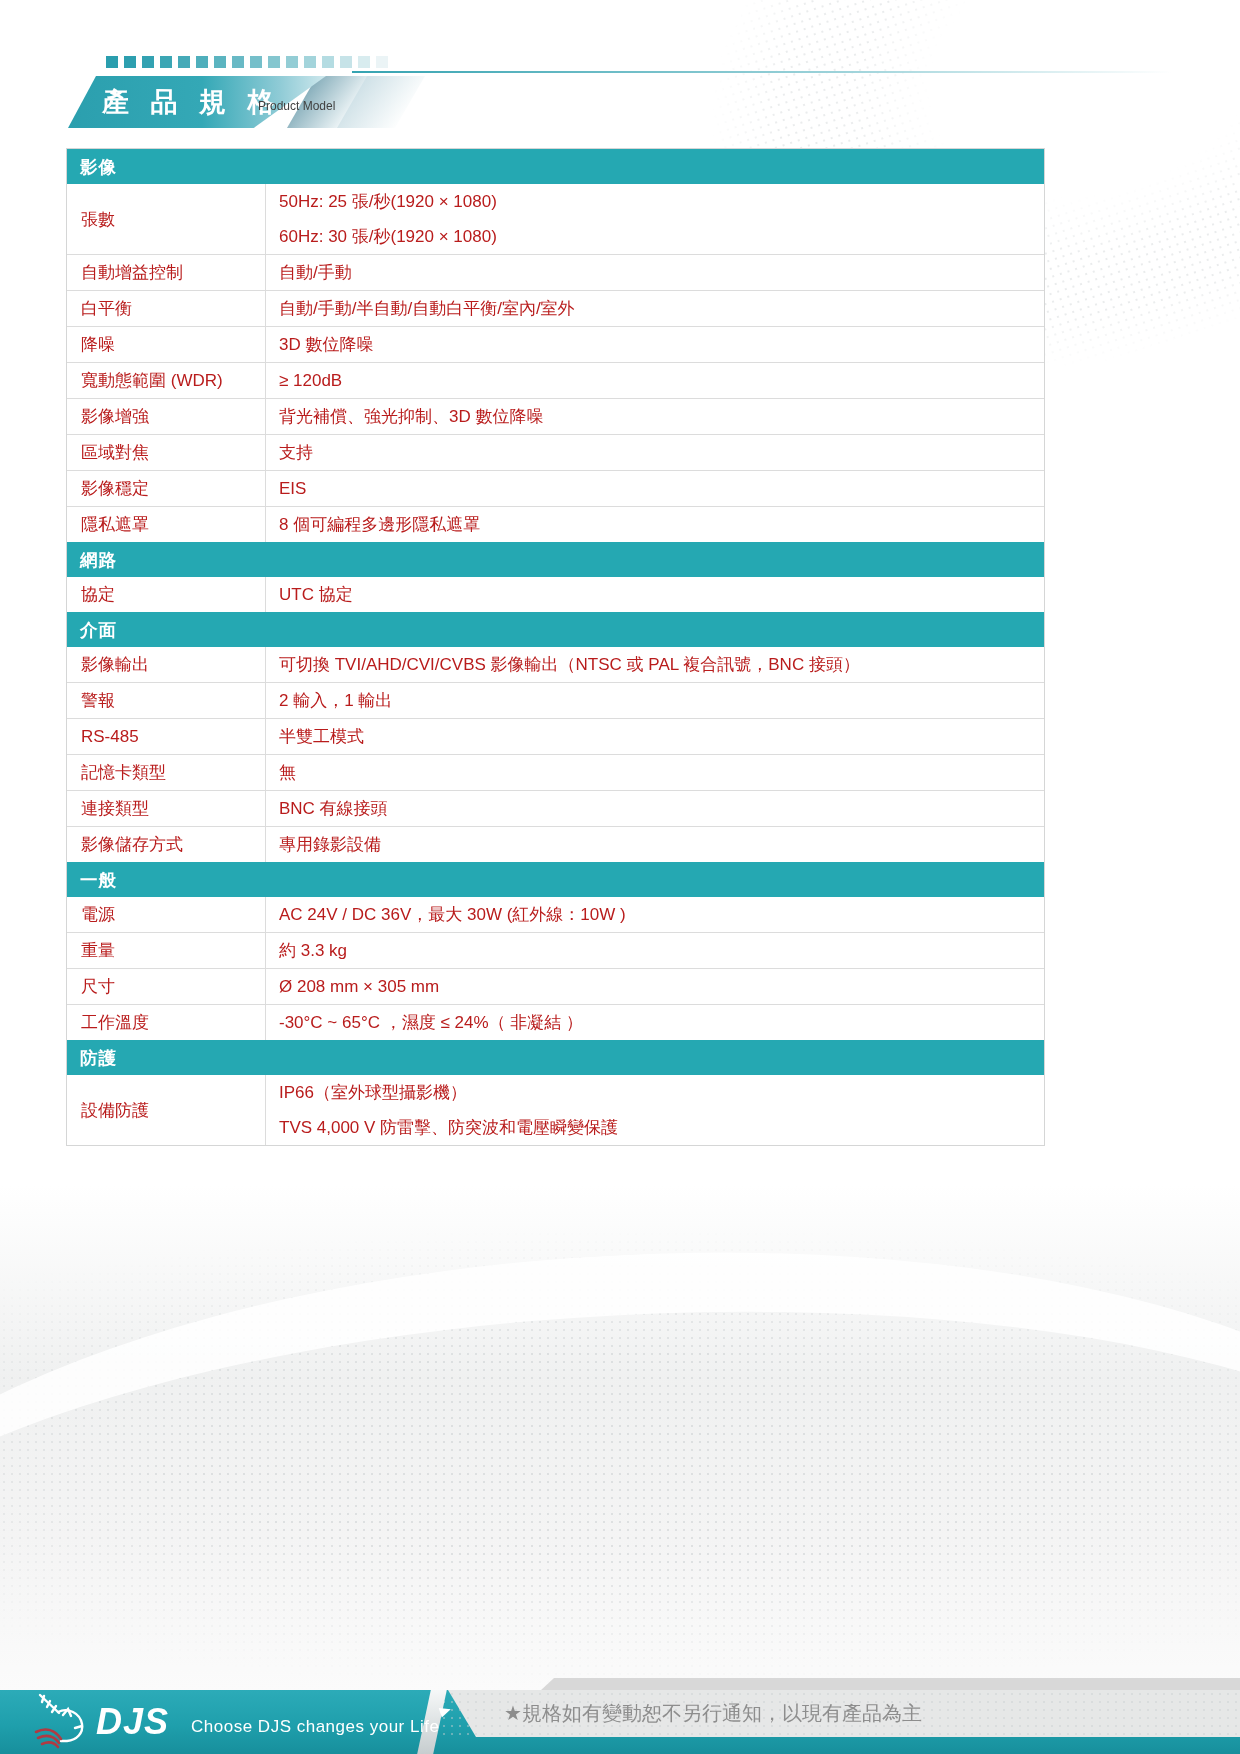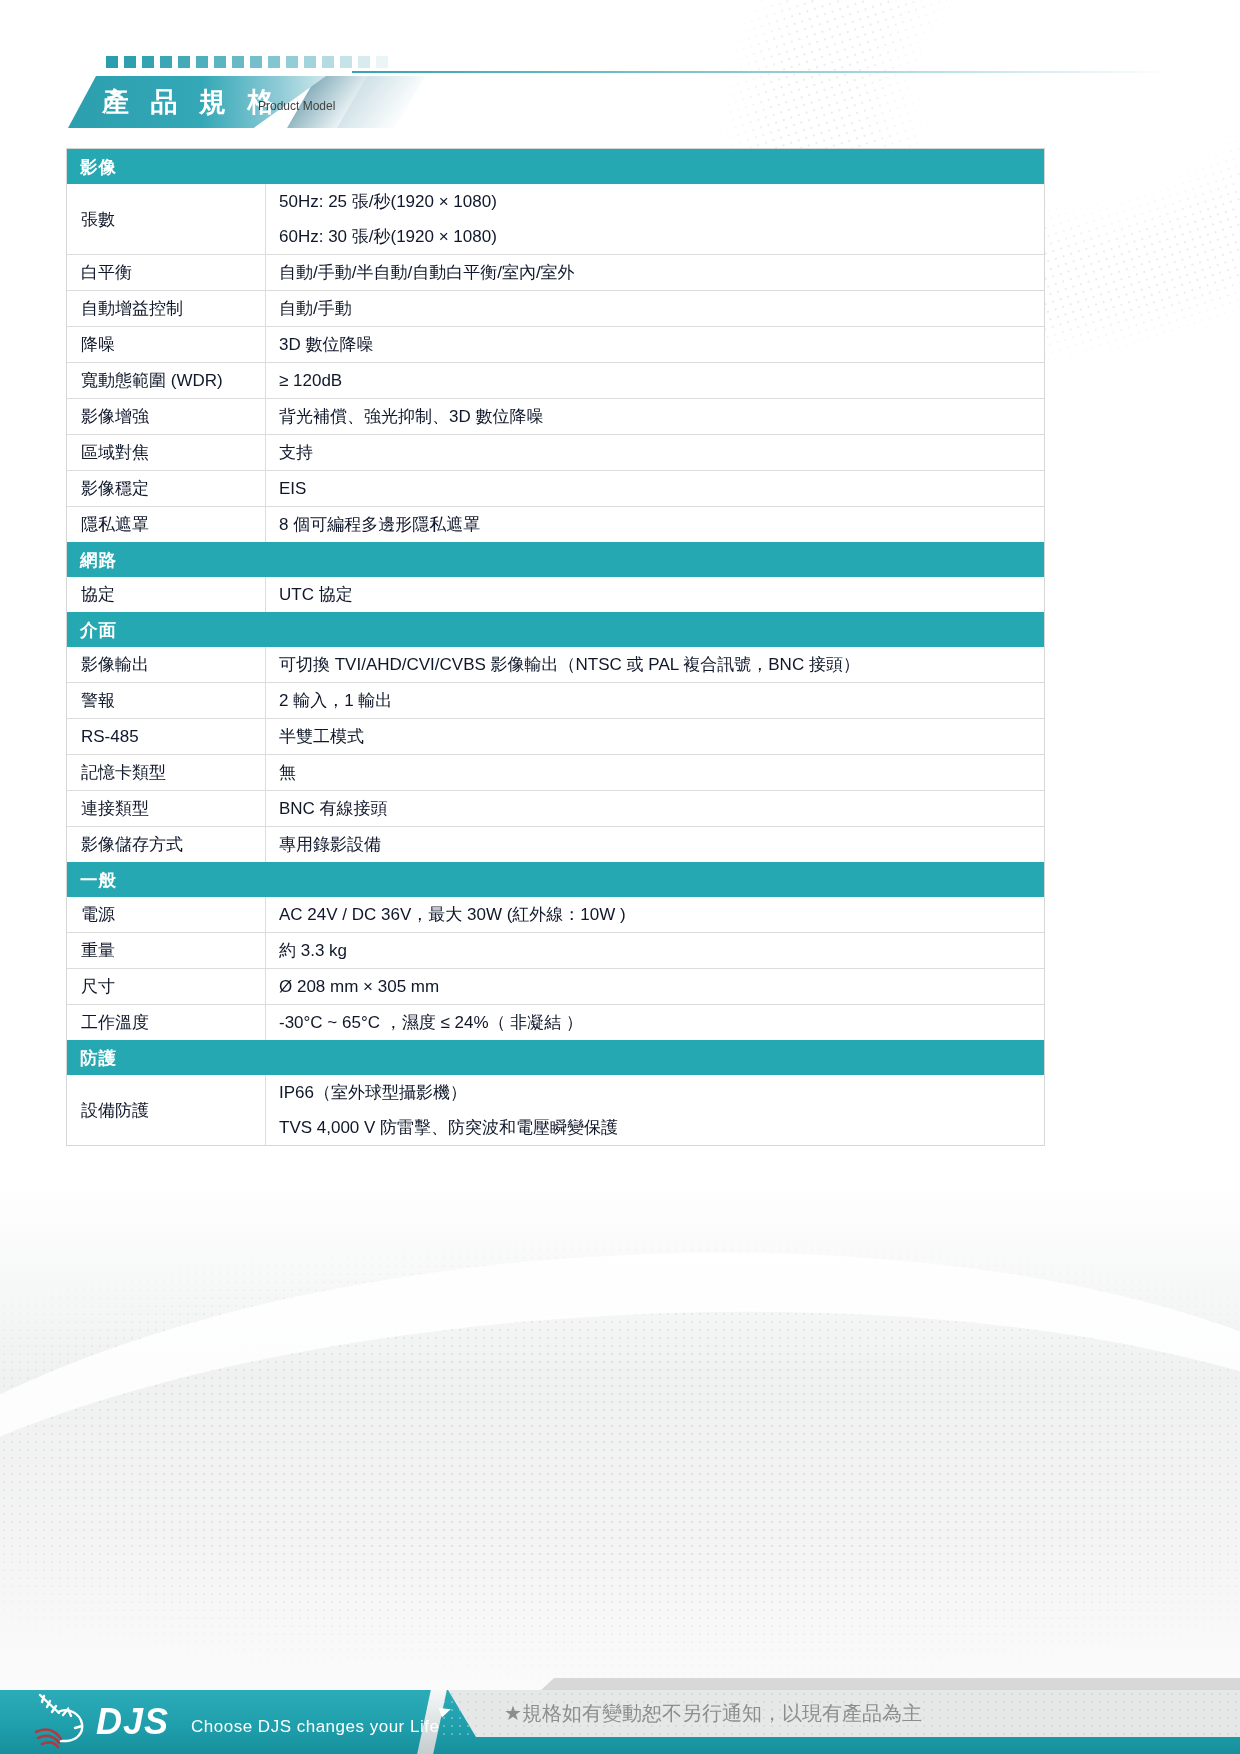--- a/index.html
+++ b/index.html
@@ -36,21 +36,21 @@
   .title-banner .t{color:#ffffff;font-size:27px;font-weight:bold;letter-spacing:7px;padding-left:34px;white-space:nowrap;}
   .product-model{position:absolute;left:258px;top:99px;font-size:12px;color:#414141;z-index:3;}
 
   
   .spec-table{position:absolute;left:66px;top:148px;width:979px;background:#ffffff;
         border:1px solid #d5d6d6;box-sizing:border-box;z-index:2;}
   .section-row{height:35px;background:#25a8b2;display:flex;align-items:center;text-align:right;}
   .section-title{color:#ffffff;font-size:17.5px;font-weight:bold;padding-left:13px;letter-spacing:1px;}
   .data-row{display:flex;border-top:1px solid #dcdcdc;background:#ffffff;}
   .section-row + .data-row{border-top:none;}
-  .cell{box-sizing:border-box;font-size:17px;color:#0f172a;}
+  .cell{box-sizing:border-box;font-size:17px;color:#b91c1c;}
   .cell.label{width:199px;border-right:1px solid #dcdcdc;display:flex;align-items:center;padding-left:14px;flex-shrink:0;}
   .cell.value{flex:1;display:flex;flex-direction:column;justify-content:center;padding-left:13px;}
   .vline{line-height:35px;white-space:nowrap;}
 
   
   .footer-topband{position:absolute;left:540px;top:1678px;width:700px;height:13px;background:#d8d8d8;
         clip-path:polygon(14px 0,100% 0,100% 100%,0 100%);}
   .footer-band{position:absolute;left:0;top:1690px;width:1240px;height:64px;
         background:linear-gradient(180deg,#2cabb8 0%,#1f9fac 55%,#178f9c 100%);}
   .footer-wedge{position:absolute;left:424px;top:1690px;width:16px;height:64px;transform:skewX(-12deg);
@@ -110,29 +110,29 @@
         <span class="section-title">影像</span>
       </div>
       <div class="data-row">
         <div class="cell label">張數</div>
         <div class="cell value">
           <div class="vline">50Hz: 25 張/秒(1920 × 1080)</div>
           <div class="vline">60Hz: 30 張/秒(1920 × 1080)</div>
         </div>
       </div>
       <div class="data-row">
+        <div class="cell label">自動增益控制</div>
+        <div class="cell value">
+          <div class="vline">自動/手動</div>
+        </div>
+      </div>
+      <div class="data-row">
         <div class="cell label">白平衡</div>
         <div class="cell value">
           <div class="vline">自動/手動/半自動/自動白平衡/室內/室外</div>
-        </div>
-      </div>
-      <div class="data-row">
-        <div class="cell label">自動增益控制</div>
-        <div class="cell value">
-          <div class="vline">自動/手動</div>
         </div>
       </div>
       <div class="data-row">
         <div class="cell label">降噪</div>
         <div class="cell value">
           <div class="vline">3D 數位降噪</div>
         </div>
       </div>
       <div class="data-row">
         <div class="cell label">寬動態範圍 (WDR)</div>

